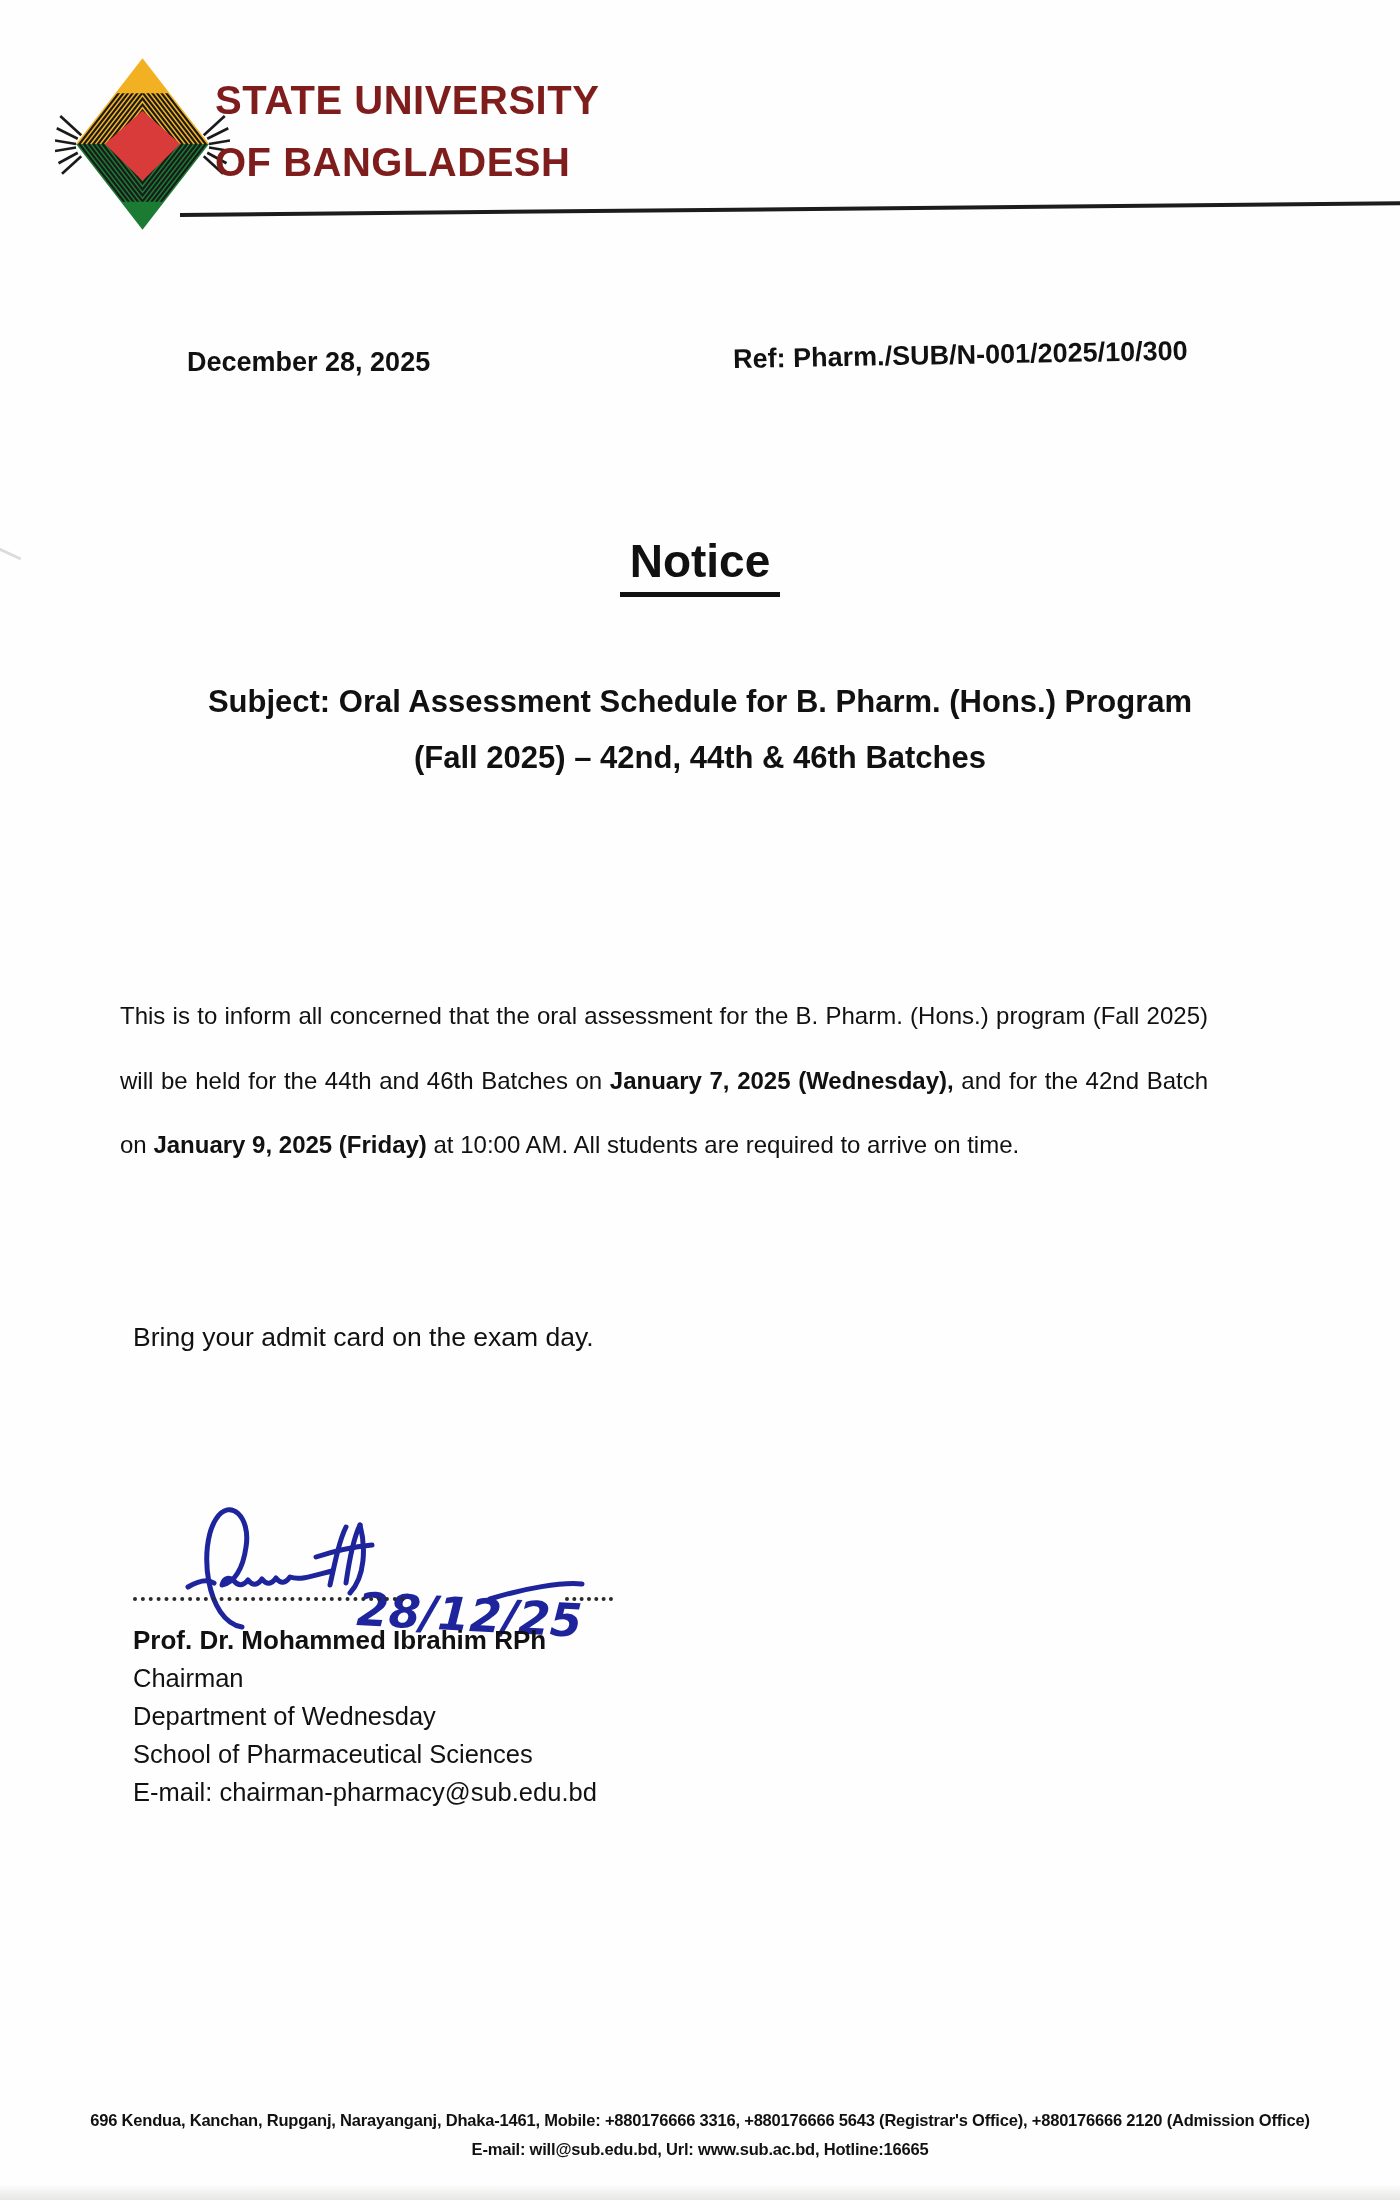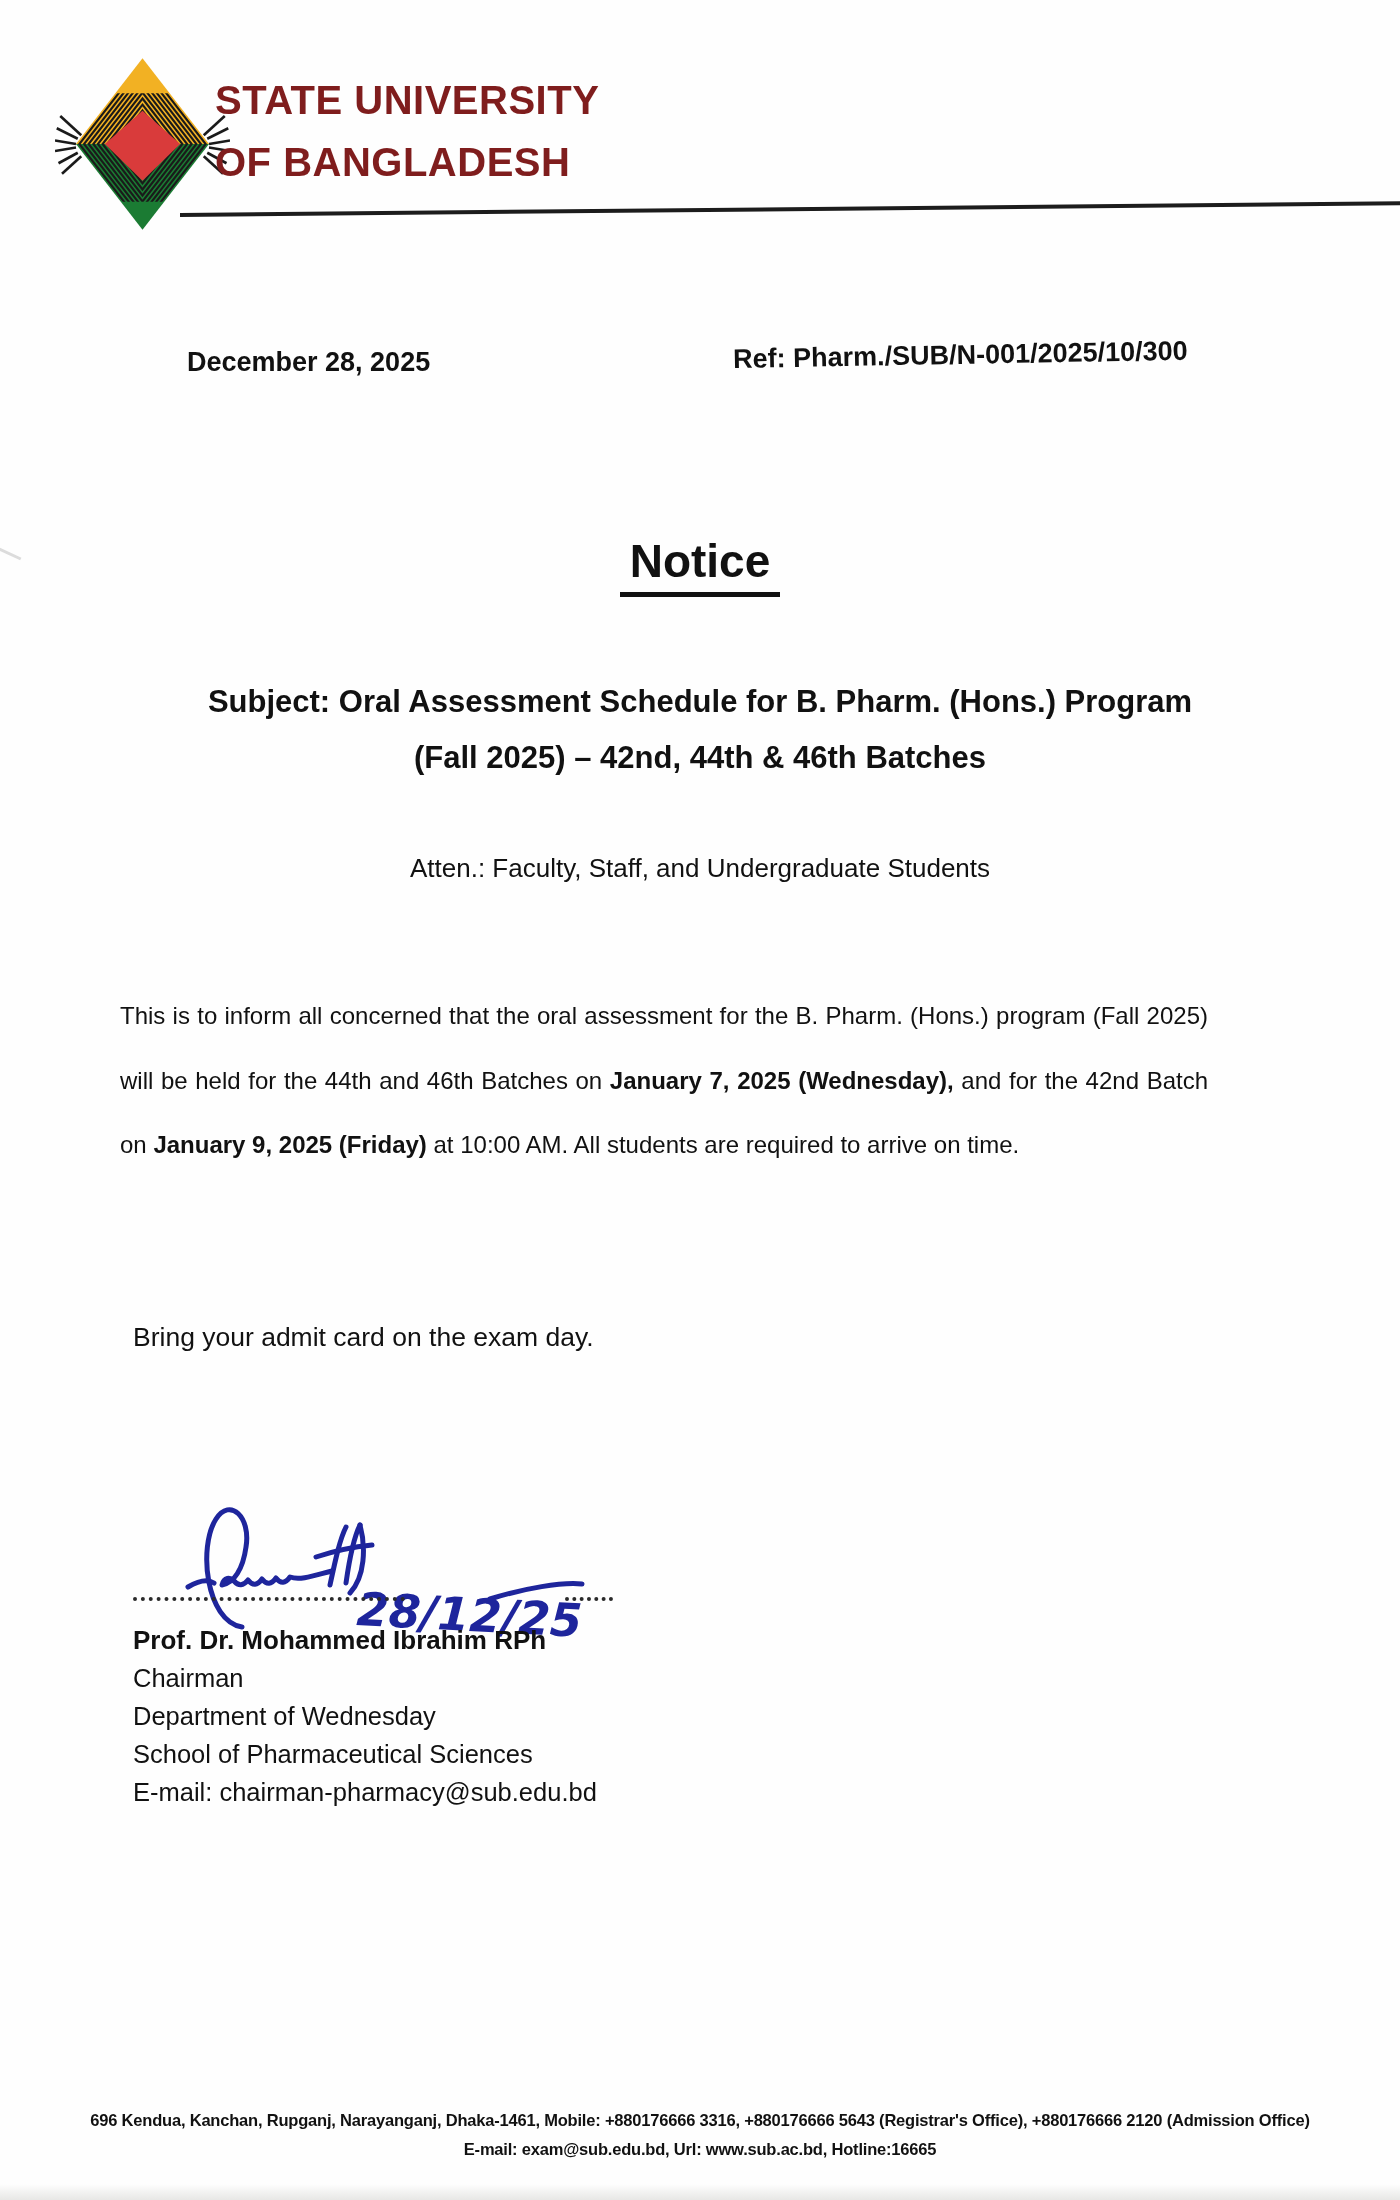--- a/index.html
+++ b/index.html
@@ -91,21 +91,20 @@
   <div class="abs meta date">December 28, 2025</div>
   <div class="abs meta ref">Ref: Pharm./SUB/N-001/2025/10/300</div>
 
   <div class="abs notice-wrap">
     <span class="notice-title">Notice</span>
   </div>
 
   <div class="abs subject">Subject: Oral Assessment Schedule for B. Pharm. (Hons.) Program
 (Fall 2025) – 42nd, 44th &amp; 46th Batches</div>
 
-  <div class="abs atten">Atten.: Faculty, Staff, and Undergraduate Students</div>
 
   <div class="abs body-par"><span>This is to inform all concerned that the oral assessment for the B. Pharm. (Hons.) program (Fall 2025) will be held for the 44th and 46th Batches on </span><span style="font-weight: 700;">January 7, 2025 (Wednesday),</span><span> and for the 42nd Batch on </span><span style="font-weight: 700;">January 9, 2025 (Friday)</span><span> at 10:00 AM. All students are required to arrive on time.</span></div>
 
   <div class="abs note-line">Bring your admit card on the exam day.</div>
 
   <svg class="abs sig-svg" width="600" height="160" viewBox="0 0 600 160">
     <g fill="none" stroke-linecap="round" stroke-linejoin="round" stroke-width="5" stroke="#1e259c">
       <path d="M 38,92 C 48,86 58,84 64,88"></path>
       <path d="M 92,132 C 56,126 48,52 66,24 C 80,2 101,22 96,52 C 93,74 84,88 72,90
                C 74,82 80,82 84,86 q 7,8 14,-1 q 7,9 14,-1 q 7,9 14,-1 q 7,9 14,-1
@@ -122,17 +121,17 @@
   <div class="abs dotline dot1"></div>
   <div class="abs dotline dot2"></div>
 
   <div class="abs sig-name">Prof. Dr. Mohammed Ibrahim RPh</div>
   <div class="abs sig-line" style="top:1664px;">Chairman</div>
   <div class="abs sig-line" style="top:1702px;">Department of Wednesday</div>
   <div class="abs sig-line" style="top:1740px;">School of Pharmaceutical Sciences</div>
   <div class="abs sig-line" style="top:1778px;">E-mail: chairman-pharmacy@sub.edu.bd</div>
 
   <div class="abs footer f1">696 Kendua, Kanchan, Rupganj, Narayanganj, Dhaka-1461, Mobile: +880176666 3316, +880176666 5643 (Registrar's Office), +880176666 2120 (Admission Office)</div>
-  <div class="abs footer f2">E-mail: exam@sub.edu.bd, Url: www.sub.ac.bd, Hotline:16665</div>
+  <div class="abs footer f2">E-mail: will@sub.edu.bd, Url: www.sub.ac.bd, Hotline:16665</div>
 
   <div class="abs crease"></div>
   <div class="abs bottom-shade"></div>
 </div>
 
 </body></html>

